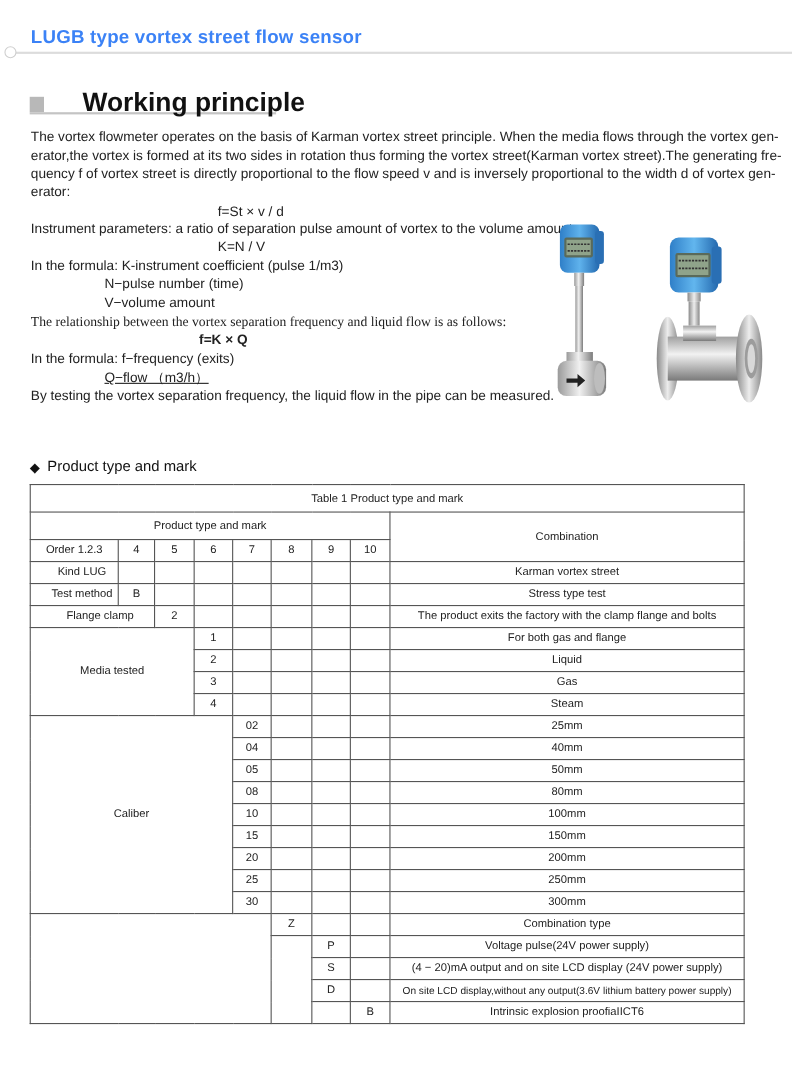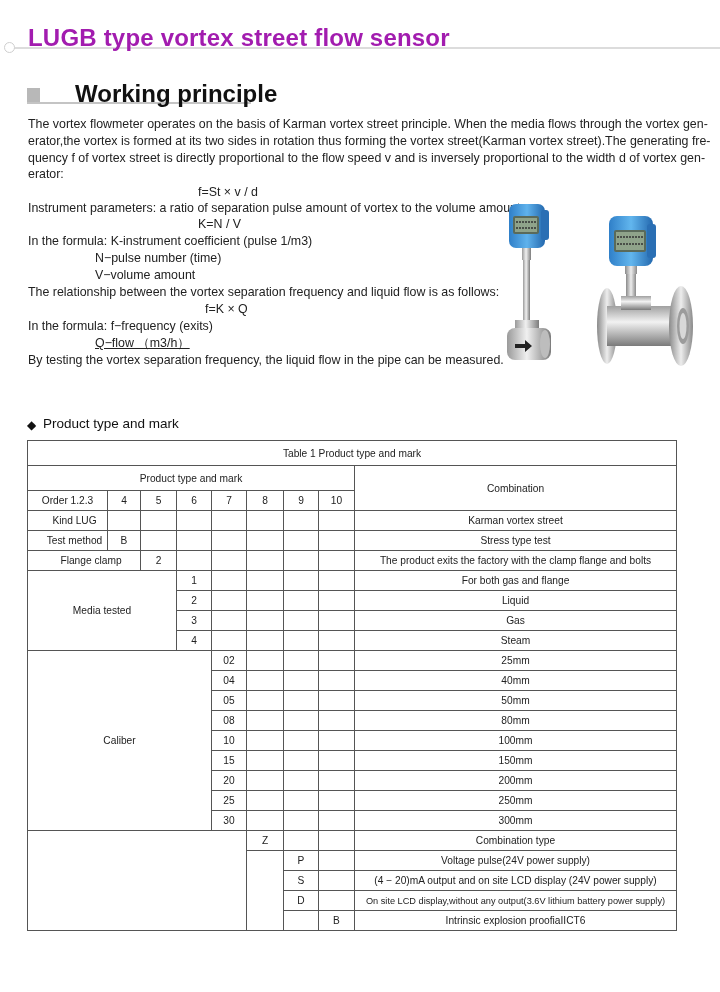--- a/index.html
+++ b/index.html
@@ -1,21 +1,21 @@
 <!DOCTYPE html>
 <html><head>
 <meta charset="utf-8">
 <style>
   html, body { margin:0; padding:0; background:#ffffff; }
   body { width:720px; height:992px; position:relative; overflow:hidden;
          font-family:"Liberation Sans", sans-serif; color:#222; }
   .abs { position:absolute; }
 
   
-  #main-title { left:28px; top:24px; font-size:24px; font-weight:bold; color:#a21caf; letter-spacing:0.2px; white-space:nowrap; }
+  #main-title { left:28px; top:24px; font-size:17px; font-weight:bold; color:#3b82f6; letter-spacing:0.2px; white-space:nowrap; }
   #title-rule { left:12px; top:47px; width:708px; height:0; border-top:2px solid #dcdcdc; }
   #title-circle { left:4px; top:42px; width:9px; height:9px; border:1.5px solid #cfcfcf; border-radius:50%; background:#fff; }
 
   
   #section-square { left:27px; top:88px; width:13px; height:14px; background:#b8b8b8; }
   #section-rule { left:27px; top:102px; width:224px; height:2px; background:#c4c4c4; }
   #section-title { left:75px; top:80px; font-size:24px; font-weight:bold; color:#111; white-space:nowrap; }
   .line { font-size:12.4px; line-height:17px; color:#222; white-space:nowrap; }
 
   
@@ -48,22 +48,22 @@
 <div class="abs line" style="left:28px;top:133px;">erator,the vortex is formed at its two sides in rotation thus forming the vortex street(Karman vortex street).The generating fre-</div>
 <div class="abs line" style="left:28px;top:150px;">quency f of vortex street is directly proportional to the flow speed v and is inversely proportional to the width d of vortex gen-</div>
 <div class="abs line" style="left:28px;top:166px;">erator:</div>
 
 <div class="abs line" style="left:198px;top:184px;">f=St × v / d</div>
 <div class="abs line" style="left:28px;top:200px;">Instrument parameters: a ratio of separation pulse amount of vortex to the volume amount:</div>
 <div class="abs line" style="left:198px;top:216px;">K=N / V</div>
 <div class="abs line" style="left:28px;top:233px;">In the formula: K-instrument coefficient (pulse 1/m3)</div>
 <div class="abs line" style="left:95px;top:250px;">N−pulse number (time)</div>
 <div class="abs line" style="left:95px;top:267px;">V−volume amount</div>
-<div class="abs line" style="left:28px;top:284px;">The relationship between the vortex separation frequency and liquid flow is as follows:</div>
-<div class="abs line" style="left:205px;top:301px;">f=K × Q</div>
+<div class="abs line" style="left:28px;top:284px;font-family:Liberation Serif, serif;">The relationship between the vortex separation frequency and liquid flow is as follows:</div>
+<div class="abs line" style="left:181px;top:301px;font-weight:bold;">f=K × Q</div>
 <div class="abs line" style="left:28px;top:318px;">In the formula: f−frequency (exits)</div>
 <div class="abs line" style="left:95px;top:335px;text-decoration:underline;">Q−flow （m3/h）</div>
 <div class="abs line" style="left:28px;top:352px;">By testing the vortex separation frequency, the liquid flow in the pipe can be measured.</div>
 
 <svg class="abs product-img" style="left:497px;top:200px;" width="70" height="165" viewBox="0 0 70 165">
   <defs>
     <linearGradient id="blue1" x1="0" x2="1">
       <stop offset="0" stop-color="#2f7fc8"></stop>
         <stop offset="0.5" stop-color="#5fb2ec"></stop>
         <stop offset="1" stop-color="#2368ae"></stop>

